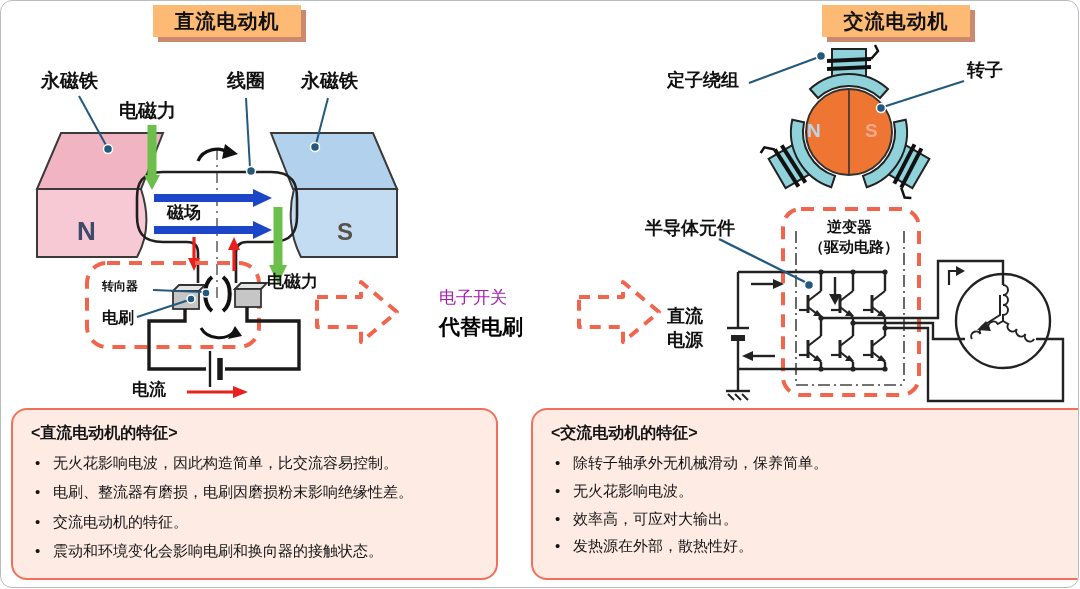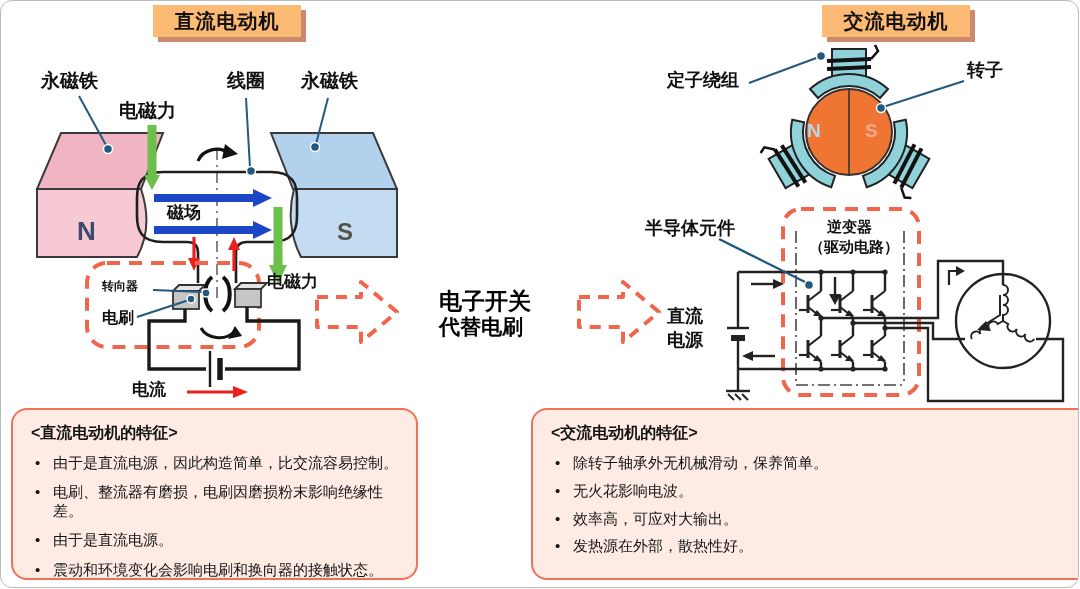--- a/index.html
+++ b/index.html
@@ -278,39 +278,39 @@
   <div class="lbl" style="left:226px;top:70px;font-size:19px;font-weight:700;">线圈</div>
   <div class="lbl" style="left:300px;top:70px;font-size:19px;font-weight:700;">永磁铁</div>
   <div class="lbl" style="left:166px;top:203px;font-size:17px;font-weight:600;">磁场</div>
   <div class="lbl" style="left:76px;top:216px;font-size:26px;font-weight:700;color:#3c4a6b;">N</div>
   <div class="lbl" style="left:336px;top:218px;font-size:24px;font-weight:700;color:#57514a;">S</div>
   <div class="lbl" style="left:101px;top:279px;font-size:12px;font-weight:600;">转向器</div>
   <div class="lbl" style="left:101px;top:308px;font-size:16px;font-weight:600;">电刷</div>
   <div class="lbl" style="left:266px;top:272px;font-size:17px;font-weight:700;">电磁力</div>
   <div class="lbl" style="left:131px;top:380px;font-size:17px;font-weight:700;">电流</div>
 
-  <div class="lbl" style="left:438px;top:288px;font-size:23px;font-weight:700;color:#000000;">电子开关</div>
+  <div class="lbl" style="left:438px;top:288px;font-size:17px;font-weight:400;color:#a21caf;">电子开关</div>
   <div class="lbl" style="left:438px;top:314px;font-size:21px;font-weight:700;color:#000000;">代替电刷</div>
 
   <div class="lbl" style="left:666px;top:70px;font-size:18px;font-weight:700;">定子绕组</div>
   <div class="lbl" style="left:966px;top:60px;font-size:18px;font-weight:700;">转子</div>
   <div class="lbl" style="left:806px;top:120px;font-size:19px;font-weight:600;color:#b9d5ea;">N</div>
   <div class="lbl" style="left:864px;top:120px;font-size:19px;font-weight:600;color:#f3a98e;">S</div>
   <div class="lbl" style="left:644px;top:218px;font-size:18px;font-weight:700;">半导体元件</div>
   <div class="lbl" style="left:826px;top:218px;font-size:15px;font-weight:600;">逆变器</div>
   <div class="lbl" style="left:808px;top:238px;font-size:15px;font-weight:600;">（驱动电路）</div>
   <div class="lbl" style="left:666px;top:306px;font-size:18px;font-weight:700;">直流</div>
   <div class="lbl" style="left:666px;top:330px;font-size:18px;font-weight:700;">电源</div>
 
-  <div class="features" style="left:10px;width:407px;">
+  <div class="features" style="left:10px;width:487px;">
     <div class="ftitle">&lt;直流电动机的特征&gt;</div>
     <ul>
-      <li>由于是直流电源，因此构造简单，比交流容易控制。</li>
+      <li>无火花影响电波，因此构造简单，比交流容易控制。</li>
       <li>电刷、整流器有磨损，电刷因磨损粉末影响绝缘性差。</li>
-      <li>由于是直流电源。</li>
+      <li>交流电动机的特征。</li>
       <li>震动和环境变化会影响电刷和换向器的接触状态。</li>
     </ul>
   </div>
 
   <div class="features" style="left:530px;width:640px;">
     <div class="ftitle">&lt;交流电动机的特征&gt;</div>
     <ul style="font-size:15px;">
       <li style="margin-bottom:9px;">除转子轴承外无机械滑动，保养简单。</li>
       <li style="margin-bottom:9px;">无火花影响电波。</li>
       <li style="margin-bottom:9px;">效率高，可应对大输出。</li>

